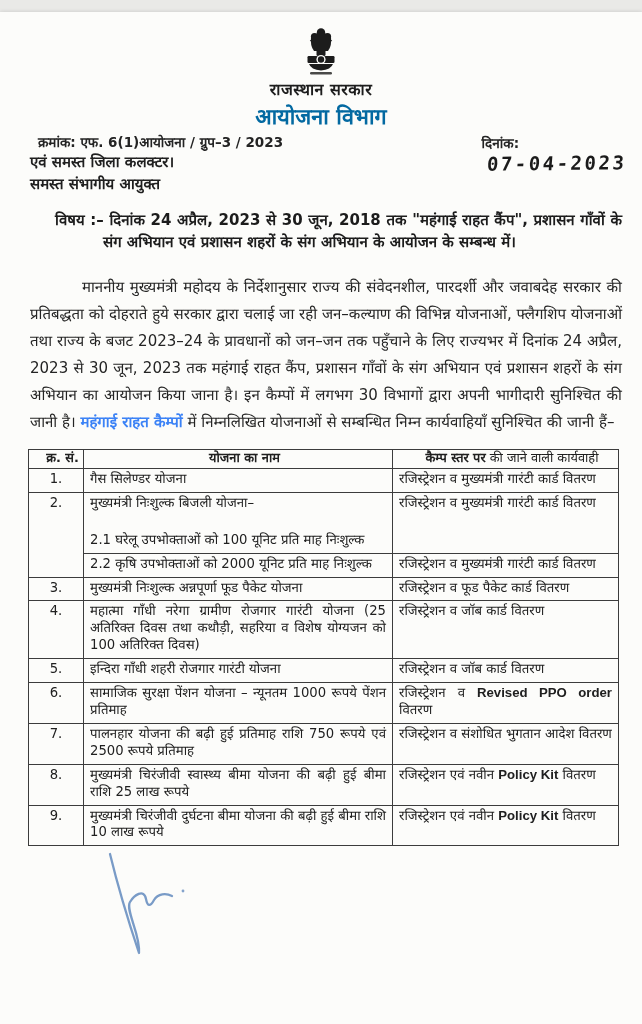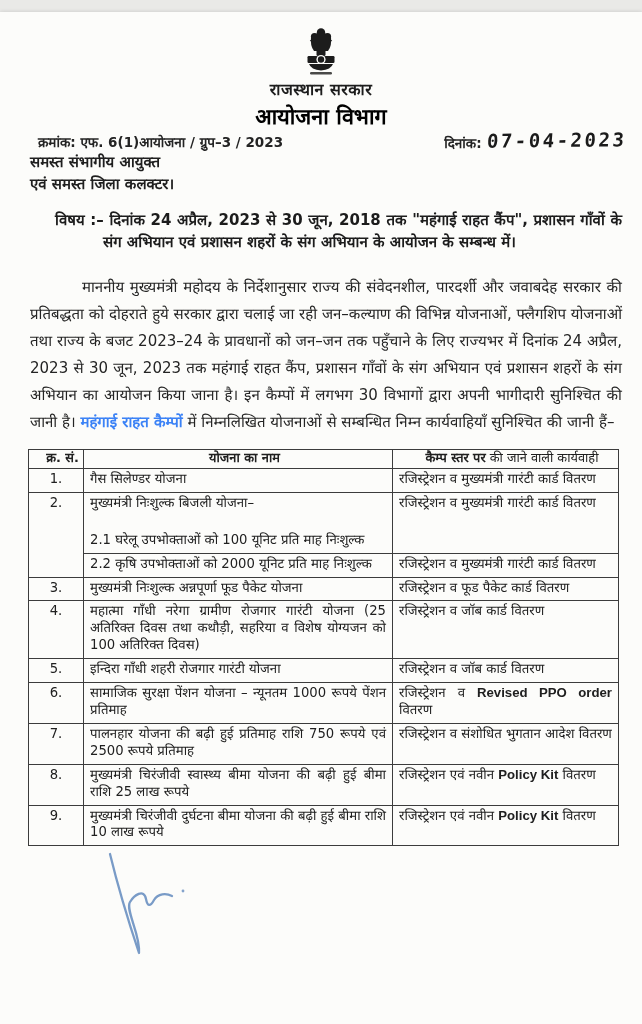--- a/index.html
+++ b/index.html
@@ -7,25 +7,25 @@
   body { font-family:"DejaVu Sans", sans-serif; }
   .page {
     position:relative; width:642px; height:1024px; margin:12px auto;
     background:#fcfcfa; color:#222; overflow:hidden;
     box-shadow:0 0 4px rgba(0,0,0,.15);
   }
   
   .letterhead { position:absolute; top:14px; left:0; right:0; text-align:center; }
   .emblem { display:block; margin:0 auto 2px auto; }
   .gov-name { font-size:16px; font-weight:bold; letter-spacing:.5px; color:#1d1d1d; }
-  .dept-name { font-size:21.5px; font-weight:bold; margin-top:1px; color:#000000; }
+  .dept-name { font-size:21.5px; font-weight:bold; margin-top:1px; color:#0369a1; }
   
   .refrow { position:absolute; top:117px; left:38px; right:16px; display:flex; justify-content:space-between; align-items:flex-start; }
   .ref-no { font-size:13.5px; font-weight:bold; color:#242424; padding-top:4px; }
-  .date-wrap { display:flex; align-items:flex-start; }
+  .date-wrap { display:flex; align-items:flex-start;flex-direction:column; }
   .date-label { font-size:13.5px; font-weight:bold; color:#242424; padding-top:5px; }
   .date-hand {
     font-family:"DejaVu Sans Mono", monospace;
     font-size:19px; font-weight:bold; letter-spacing:2.5px; color:#1b1b1b;
     display:inline-block; transform:skewX(-5deg) rotate(-.6deg); margin-left:5px;
   }
   
   .addressee { position:absolute; top:140px; left:30px; font-size:15px; font-weight:bold; line-height:21.5px; color:#1f1f1f; }
   
   .subject { position:absolute; top:198px; left:55px; right:20px; }
@@ -95,22 +95,22 @@
 
   <div class="refrow">
     <span class="ref-no">क्रमांक: एफ. 6(1)आयोजना / ग्रुप–3 / 2023</span>
     <span class="date-wrap">
       <span class="date-label">दिनांक:</span>
       <span class="date-hand">07-04-2023</span>
     </span>
   </div>
 
   <div class="addressee">
+    <div>एवं समस्त जिला कलक्टर।</div>
     <div>समस्त संभागीय आयुक्त</div>
-    <div>एवं समस्त जिला कलक्टर।</div>
   </div>
 
   <div class="subject">
     <p>
       <span>विषय :–</span>
       <span>दिनांक 24 अप्रैल, 2023 से 30 जून, 2018 तक "महंगाई राहत कैंप", प्रशासन गाँवों के संग अभियान एवं प्रशासन शहरों के संग अभियान के आयोजन के सम्बन्ध में।</span>
     </p>
   </div>
 
   <p class="body-par"><span>माननीय मुख्यमंत्री महोदय के निर्देशानुसार राज्य की संवेदनशील, पारदर्शी और जवाबदेह सरकार की प्रतिबद्धता को दोहराते हुये सरकार द्वारा चलाई जा रही जन–कल्याण की विभिन्न योजनाओं, फ्लैगशिप योजनाओं तथा राज्य के बजट 2023–24 के प्रावधानों को जन–जन तक पहुँचाने के लिए राज्यभर में दिनांक 24 अप्रैल, 2023 से 30 जून, 2023 तक महंगाई राहत कैंप, प्रशासन गाँवों के संग अभियान एवं प्रशासन शहरों के संग अभियान का आयोजन किया जाना है। इन कैम्पों में लगभग 30 विभागों द्वारा अपनी भागीदारी सुनिश्चित की जानी है। </span><b>महंगाई राहत कैम्पों</b><span> में निम्नलिखित योजनाओं से सम्बन्धित निम्न कार्यवाहियाँ सुनिश्चित की जानी हैं–</span></p>

